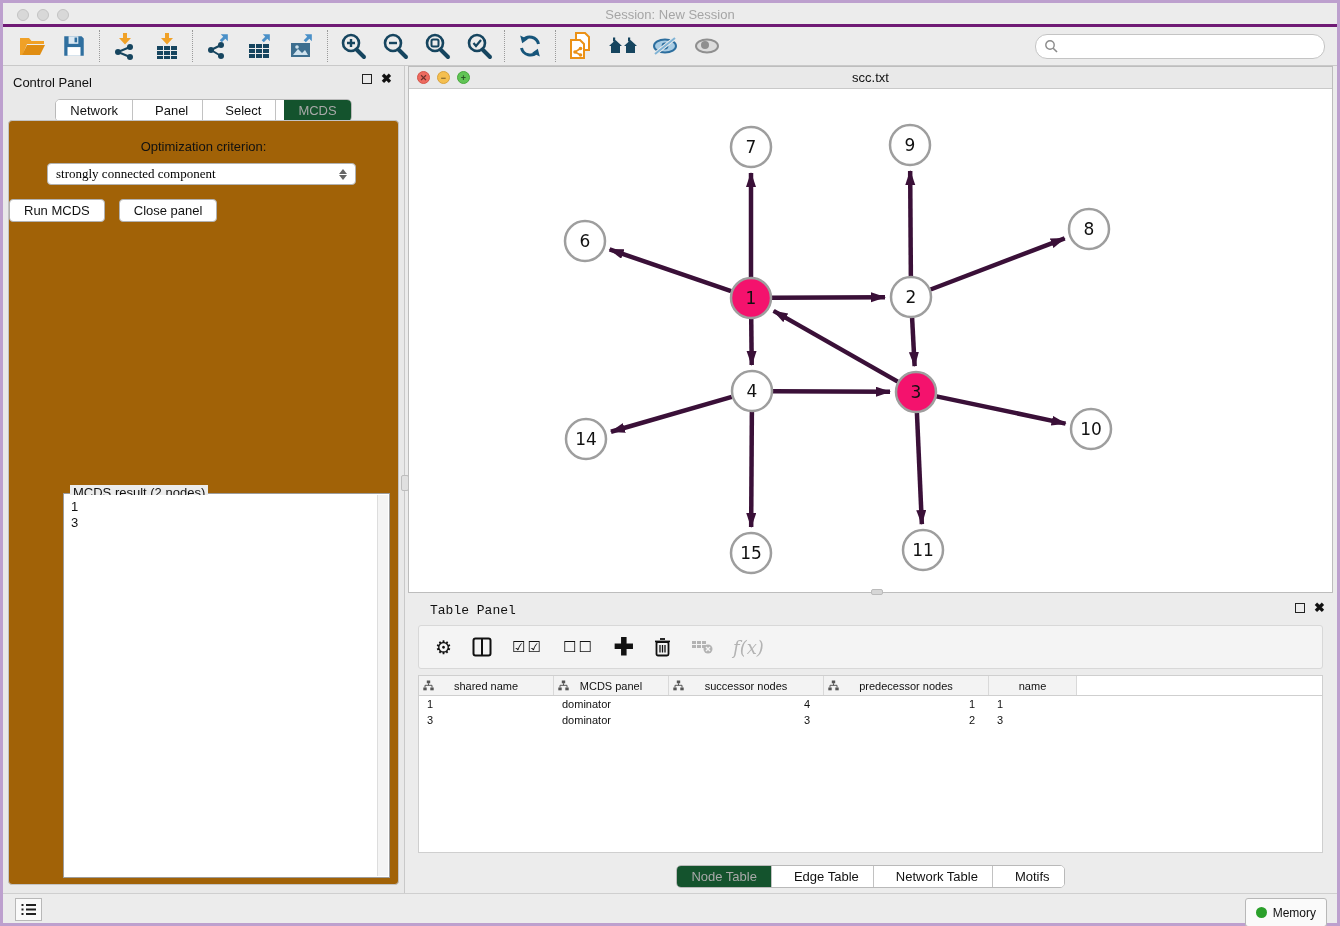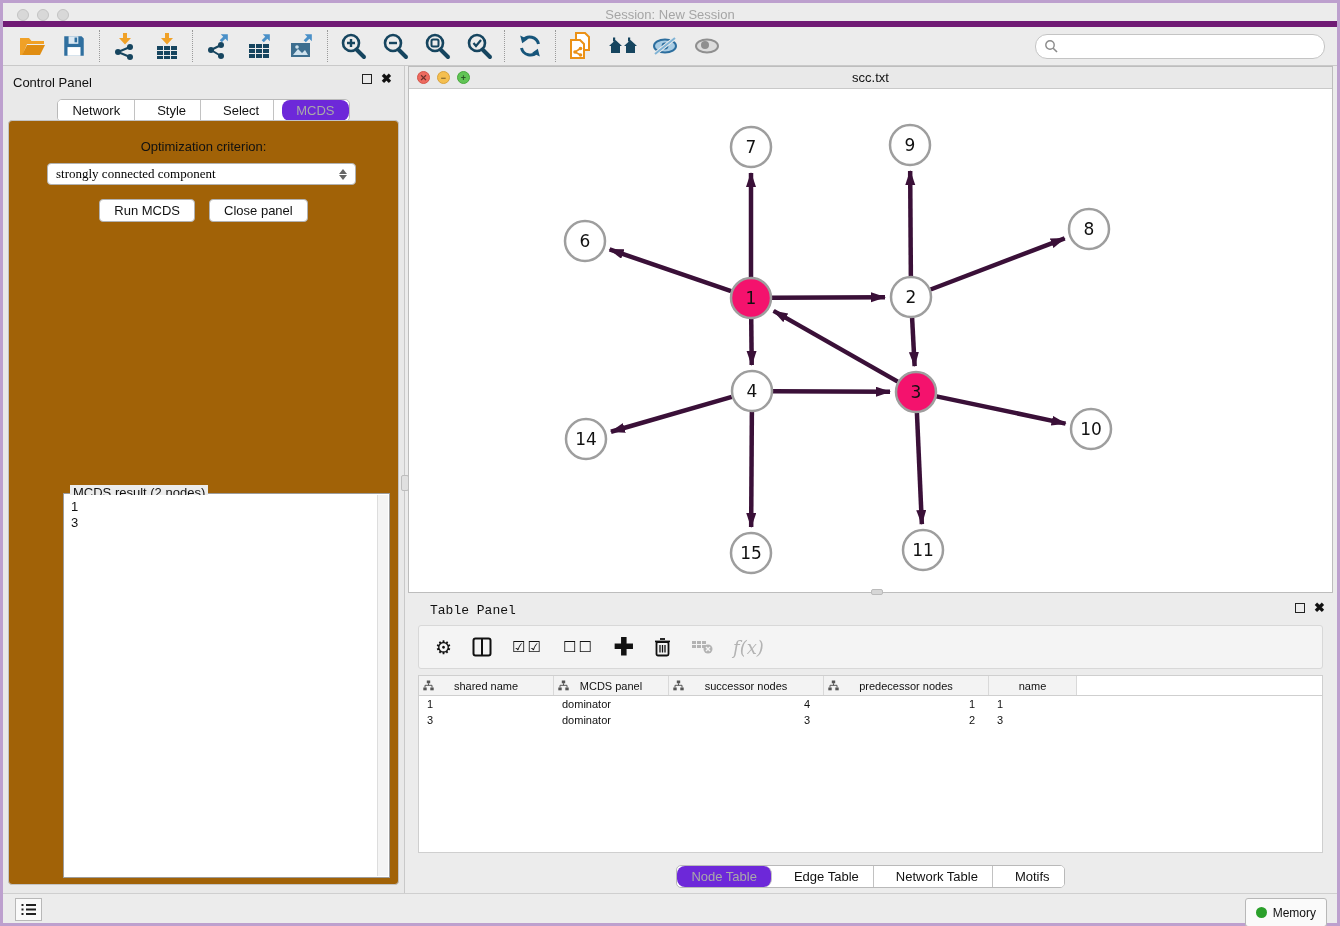--- a/index.html
+++ b/index.html
@@ -1,21 +1,21 @@
 <!DOCTYPE html>
 <html><head>
 <meta charset="utf-8">
 <style>
   * { margin:0; padding:0; box-sizing:border-box; }
   html,body { width:1340px; height:926px; }
   body { font-family:"Liberation Sans", sans-serif; background:#bda0ce; position:relative; overflow:hidden; }
   .app { position:absolute; inset:3px; background:#ececec; }
 
   
-  .titlebar { position:absolute; left:0; top:0; width:100%; height:24px; background:#ececec; border-bottom:6px solid #701a75; }
+  .titlebar { position:absolute; left:0; top:0; width:100%; height:24px; background:#ececec; border-bottom:3px solid #701a75; }
   .mac-dots { position:absolute; left:14px; top:6px; display:flex; gap:8px; }
   .mac-dot { width:12px; height:12px; border-radius:50%; background:#d8d8d8; border:1px solid #c3c3c3; }
   .win-title { position:absolute; left:0; right:0; top:4px; text-align:center; font-size:13px; color:#a5a5a5; }
 
   
   .toolbar { position:absolute; left:0; top:24px; width:100%; height:39px; background:#ececec; border-bottom:1px solid #c9c9c9; display:flex; align-items:center; padding-left:8px; }
   .tb-btn { width:42px; height:34px; display:flex; align-items:center; justify-content:center; }
   .tb-sep { width:1px; height:32px; border-left:1px dotted #9a9a9a; margin:0 4px; }
   .search-wrap { position:absolute; right:12px; top:7px; width:290px; height:25px; background:#fff; border:1px solid #c4c4c4; border-radius:12px; display:flex; align-items:center; padding-left:8px; }
   .search-wrap input { border:none; outline:none; flex:1; font-size:13px; background:transparent; font-family:"Liberation Sans",sans-serif; }
@@ -24,30 +24,30 @@
   .cp { position:absolute; left:0; top:63px; width:402px; bottom:30px; background:#e9e9e9; border-right:1px solid #c9c9c9; }
   .cp-title { position:absolute; left:10px; top:9px; font-size:13px; color:#111; }
   .panel-ctrl { position:absolute; top:8px; display:flex; gap:9px; }
   .cp .panel-ctrl { right:12px; }
   .float-icon { width:10px; height:10px; border:1.5px solid #222; display:inline-block; }
   .close-icon { font-size:13px; font-weight:bold; color:#111; line-height:10px; }
   .cp-tabs { position:absolute; left:0; right:0; top:33px; display:flex; justify-content:center; }
   .seg { display:flex; border:1px solid #b9b9b9; border-radius:5px; overflow:hidden; background:#fff;gap:8px; }
   .seg .tab { padding:3px 14px; font-size:13px; background:#fff; color:#111; border-right:1px solid #c2c2c2; cursor:default; }
   .seg .tab:last-child { border-right:none; }
-  .seg .tab.sel { background:#6d28d9; color:#a9a9a9;border-radius:8px; }
+  .seg .tab.sel { background:#14532d; color:#a9a9a9; }
   .cp-box { position:absolute; left:5px; top:54px; width:391px; bottom:8px; border:1px solid #c3c3c3; border-radius:4px; background:#a16207; }
   .opt-label { position:absolute; left:0; right:0; top:18px; text-align:center; font-size:13px; color:#111; }
   .select { position:absolute; left:38px; top:42px; width:309px; height:22px; background:#fff; border:1px solid #b2b2b2; border-radius:4px; display:flex; align-items:center; padding:0 8px; font-size:13px;font-family:Liberation Serif, serif; }
   .select .sel-txt { flex:1; }
   .stepper { display:flex; flex-direction:column; align-items:center; gap:1px; }
   .stepper i { width:0; height:0; border-left:4px solid transparent; border-right:4px solid transparent; }
   .stepper .up { border-bottom:5px solid #666; }
   .stepper .dn { border-top:5px solid #666; }
-  .btn-row { position:absolute; left:0; right:0; top:78px; display:flex; justify-content:center; gap:14px; }
+  .btn-row { position:absolute; left:0; right:0; top:78px; display:flex; justify-content:flex-start; gap:14px; }
   .push-btn { background:#fff; border:1px solid #b2b2b2; border-radius:4px; font-size:13px; padding:3px 14px; color:#111; }
   .result-fs { position:absolute; left:6px; right:8px; top:372px; bottom:6px; border:1px solid #9d9d9d; background:#fff;margin-left:48px; }
   .result-legend { position:absolute; left:6px; top:-9px; background:#ececec; padding:0 3px; font-size:13px; color:#111; }
   .result-body { position:absolute; inset:1px 12px 1px 1px; background:#fff; padding:4px 6px; font-size:13px; color:#111; line-height:16px; white-space:pre-line; }
   .result-scroll { position:absolute; top:1px; right:1px; bottom:1px; width:11px; background:#f4f4f4; border-left:1px solid #ddd; }
 
   
   .divider-grip { position:absolute; left:398px; top:472px; width:8px; height:16px; background:#e0e0e0; border:1px solid #bdbdbd; border-radius:2px; }
 
   
@@ -254,21 +254,21 @@
 
   <div class="cp">
     <div class="cp-title">Control Panel</div>
     <div class="panel-ctrl">
       <span class="float-icon"></span>
       <span class="close-icon">✖</span>
     </div>
     <div class="cp-tabs">
       <div class="seg" id="cp-tabs">
           <div class="tab">Network</div>
-          <div class="tab">Style</div>
+          <div class="tab">Panel</div>
           <div class="tab">Select</div>
           <div class="tab sel">MCDS</div>
         </div>
     </div>
     <div class="cp-box">
       <div class="opt-label">Optimization criterion:</div>
       <div class="select">
         <span class="sel-txt">strongly connected component</span>
         <span class="stepper">
             <i class="up"></i>

